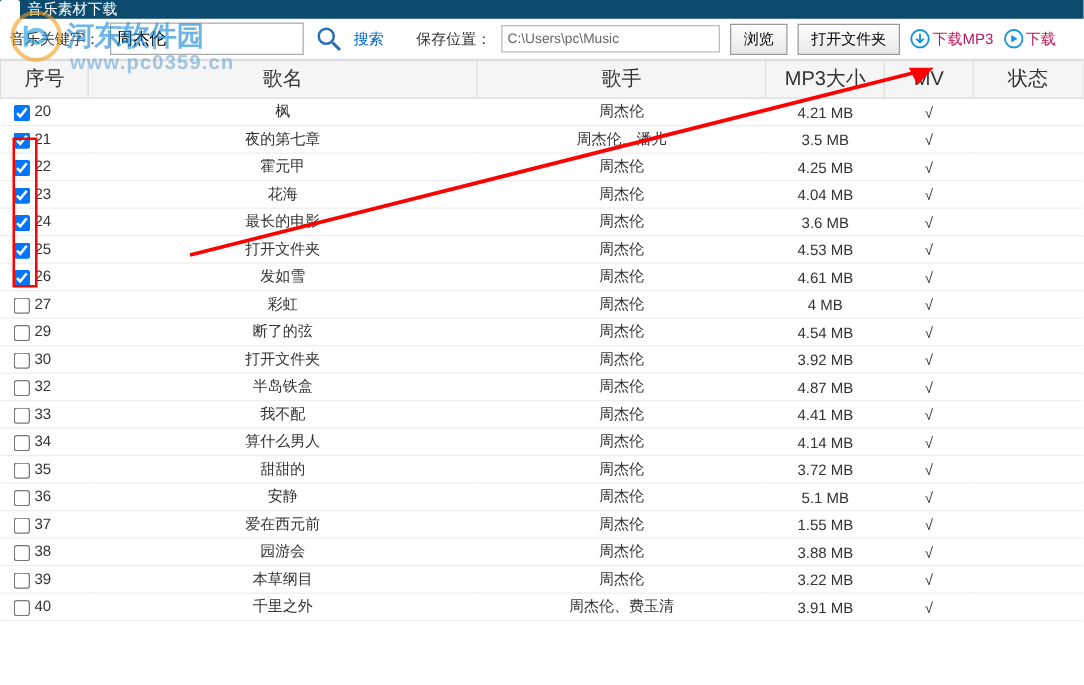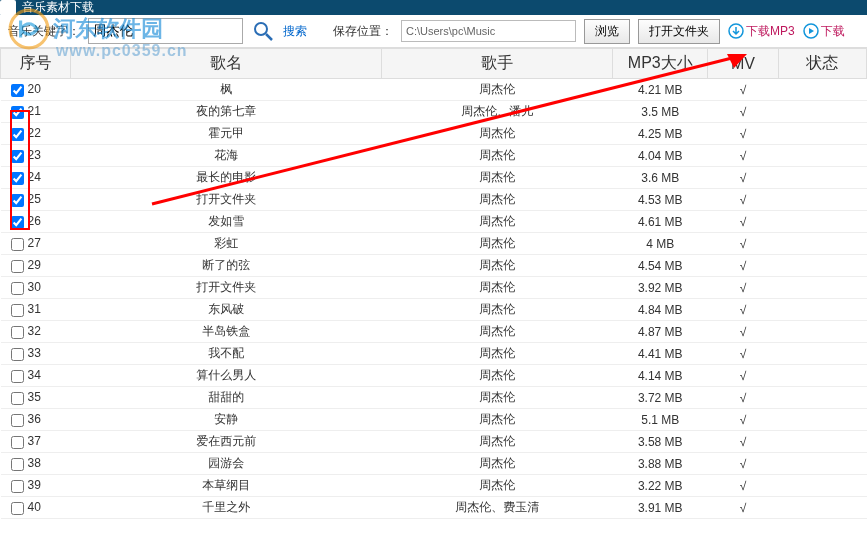--- a/index.html
+++ b/index.html
@@ -187,28 +187,20 @@
         </tr>
         <tr>
           <td class="col-seq"><input type="checkbox" style=""><span>30</span></td>
           <td class="col-song">打开文件夹</td>
           <td class="col-singer">周杰伦</td>
           <td class="col-size">3.92 MB</td>
           <td class="col-mv">√</td>
           <td class="col-status"></td>
         </tr>
         <tr>
-          <td class="col-seq"><input type="checkbox" style=""><span>31</span></td>
-          <td class="col-song">东风破</td>
-          <td class="col-singer">周杰伦</td>
-          <td class="col-size">4.84 MB</td>
-          <td class="col-mv">√</td>
-          <td class="col-status"></td>
-        </tr>
-        <tr>
           <td class="col-seq"><input type="checkbox" style=""><span>32</span></td>
           <td class="col-song">半岛铁盒</td>
           <td class="col-singer">周杰伦</td>
           <td class="col-size">4.87 MB</td>
           <td class="col-mv">√</td>
           <td class="col-status"></td>
         </tr>
         <tr>
           <td class="col-seq"><input type="checkbox" style=""><span>33</span></td>
           <td class="col-song">我不配</td>
@@ -238,21 +230,21 @@
           <td class="col-song">安静</td>
           <td class="col-singer">周杰伦</td>
           <td class="col-size">5.1 MB</td>
           <td class="col-mv">√</td>
           <td class="col-status"></td>
         </tr>
         <tr>
           <td class="col-seq"><input type="checkbox" style=""><span>37</span></td>
           <td class="col-song">爱在西元前</td>
           <td class="col-singer">周杰伦</td>
-          <td class="col-size">3.58 MB</td>
+          <td class="col-size">1.55 MB</td>
           <td class="col-mv">√</td>
           <td class="col-status"></td>
         </tr>
         <tr>
           <td class="col-seq"><input type="checkbox" style=""><span>38</span></td>
           <td class="col-song">园游会</td>
           <td class="col-singer">周杰伦</td>
           <td class="col-size">3.88 MB</td>
           <td class="col-mv">√</td>
           <td class="col-status"></td>

